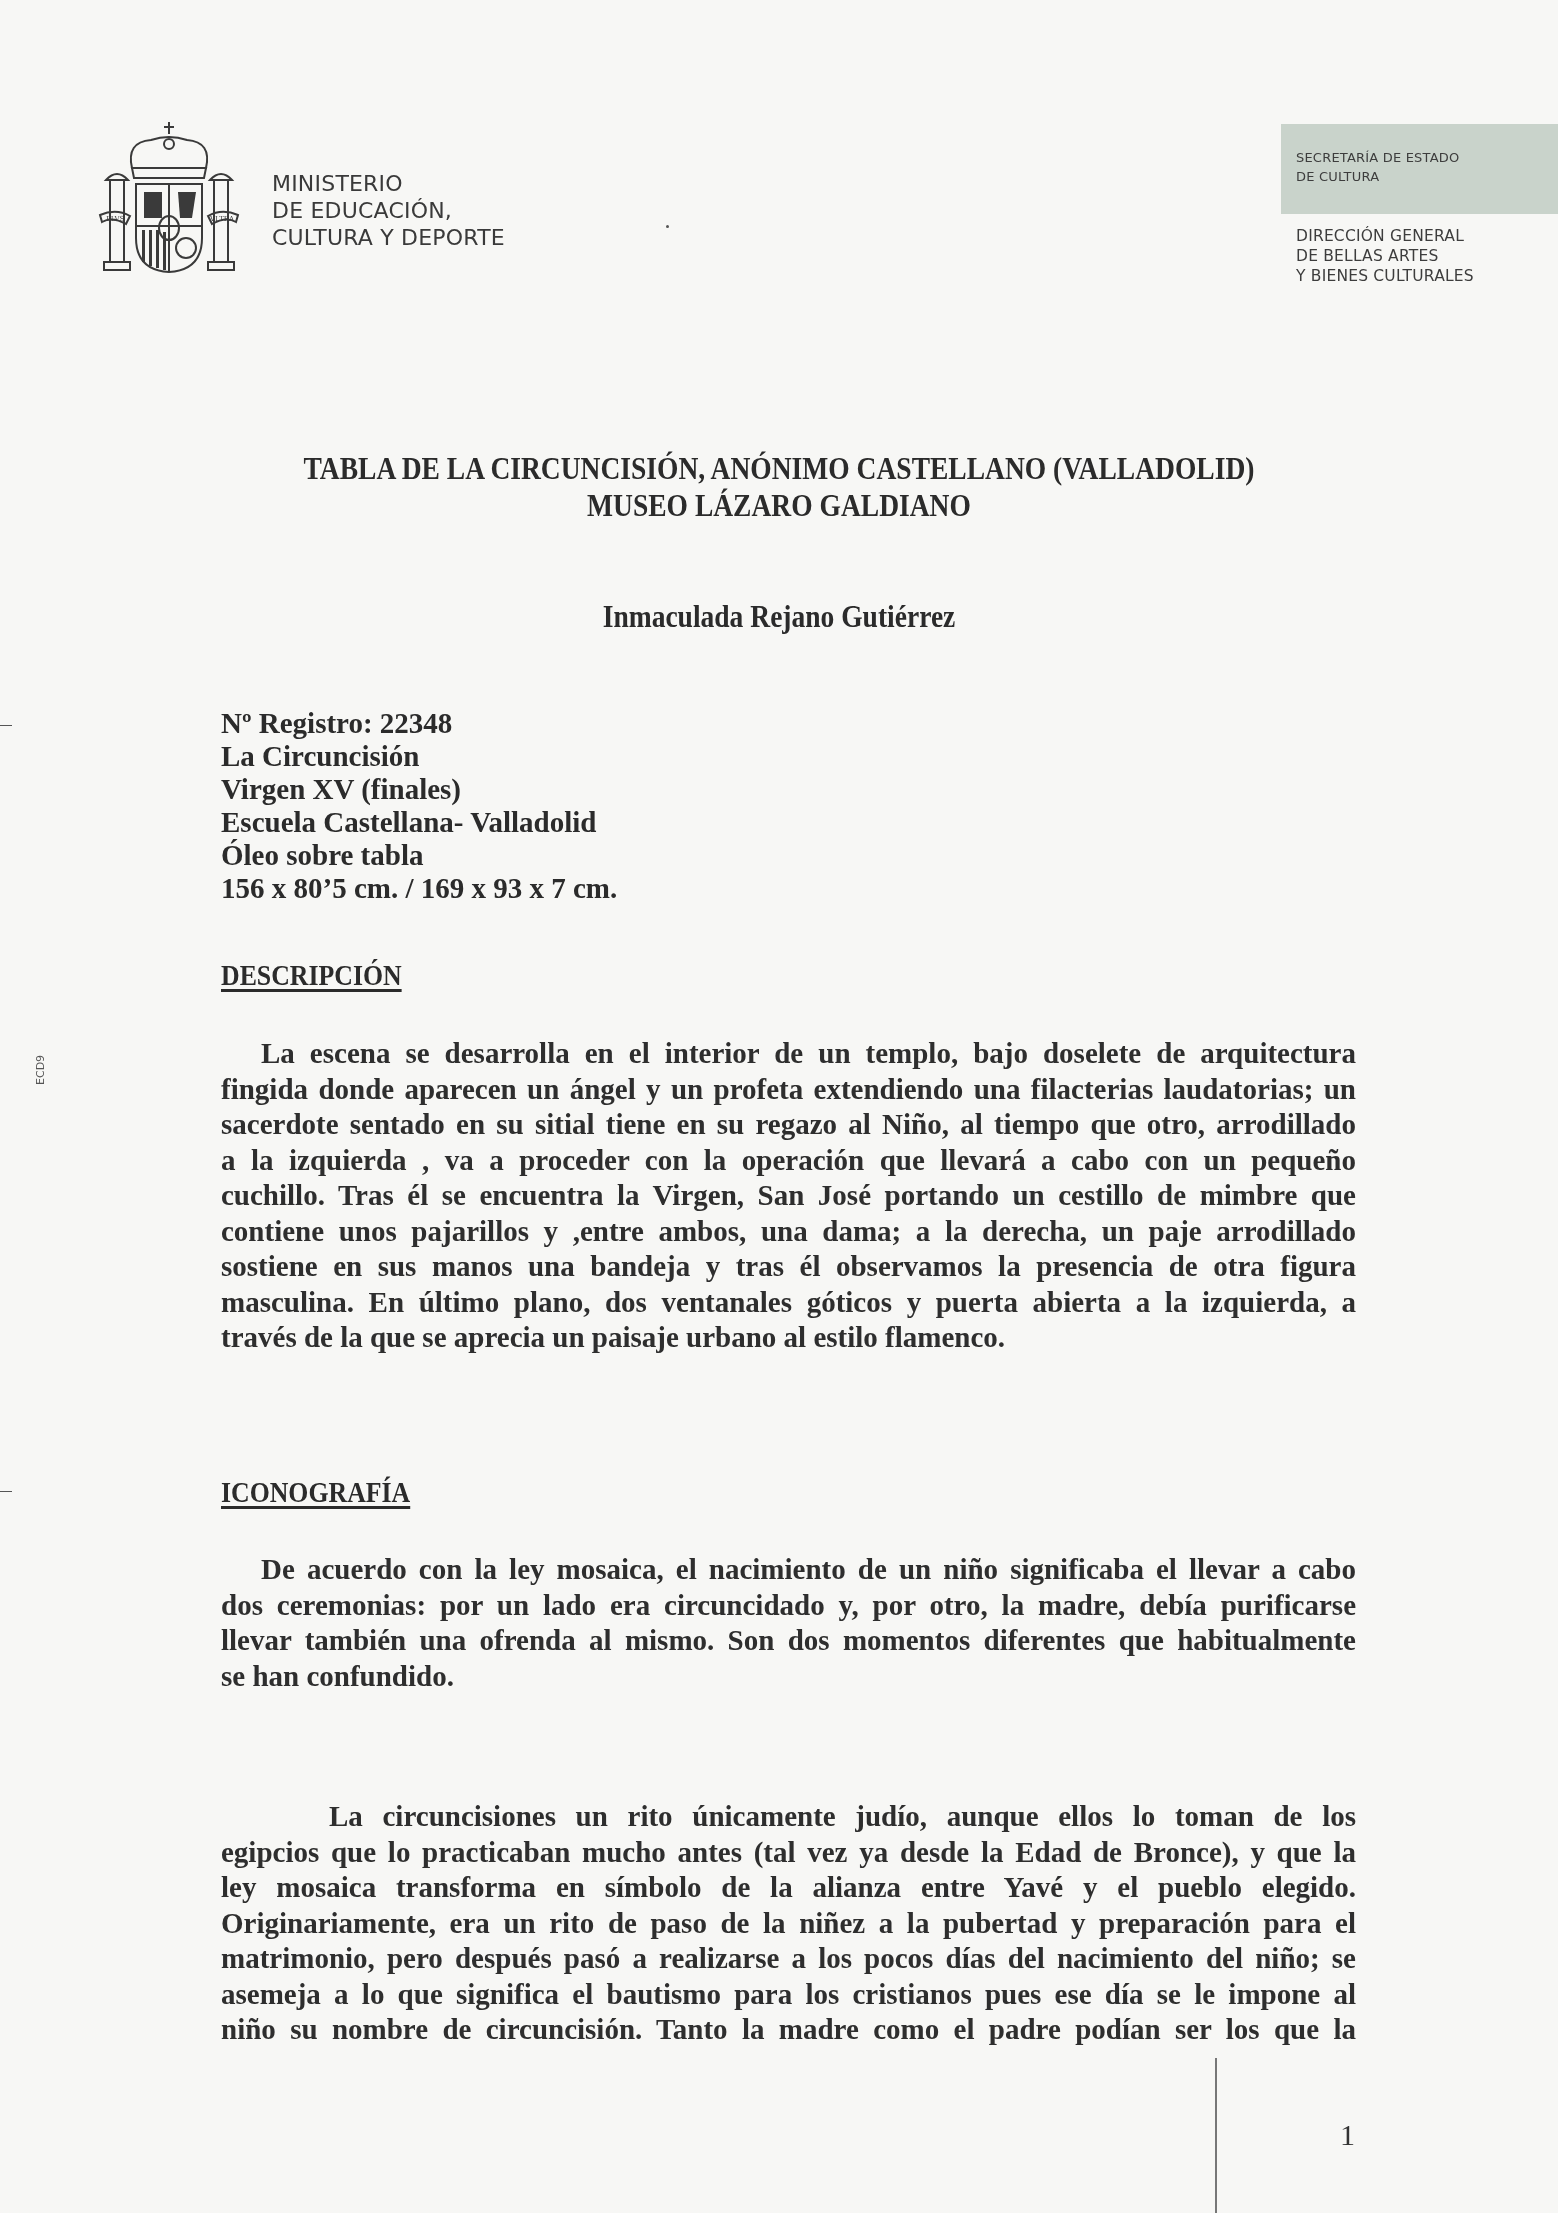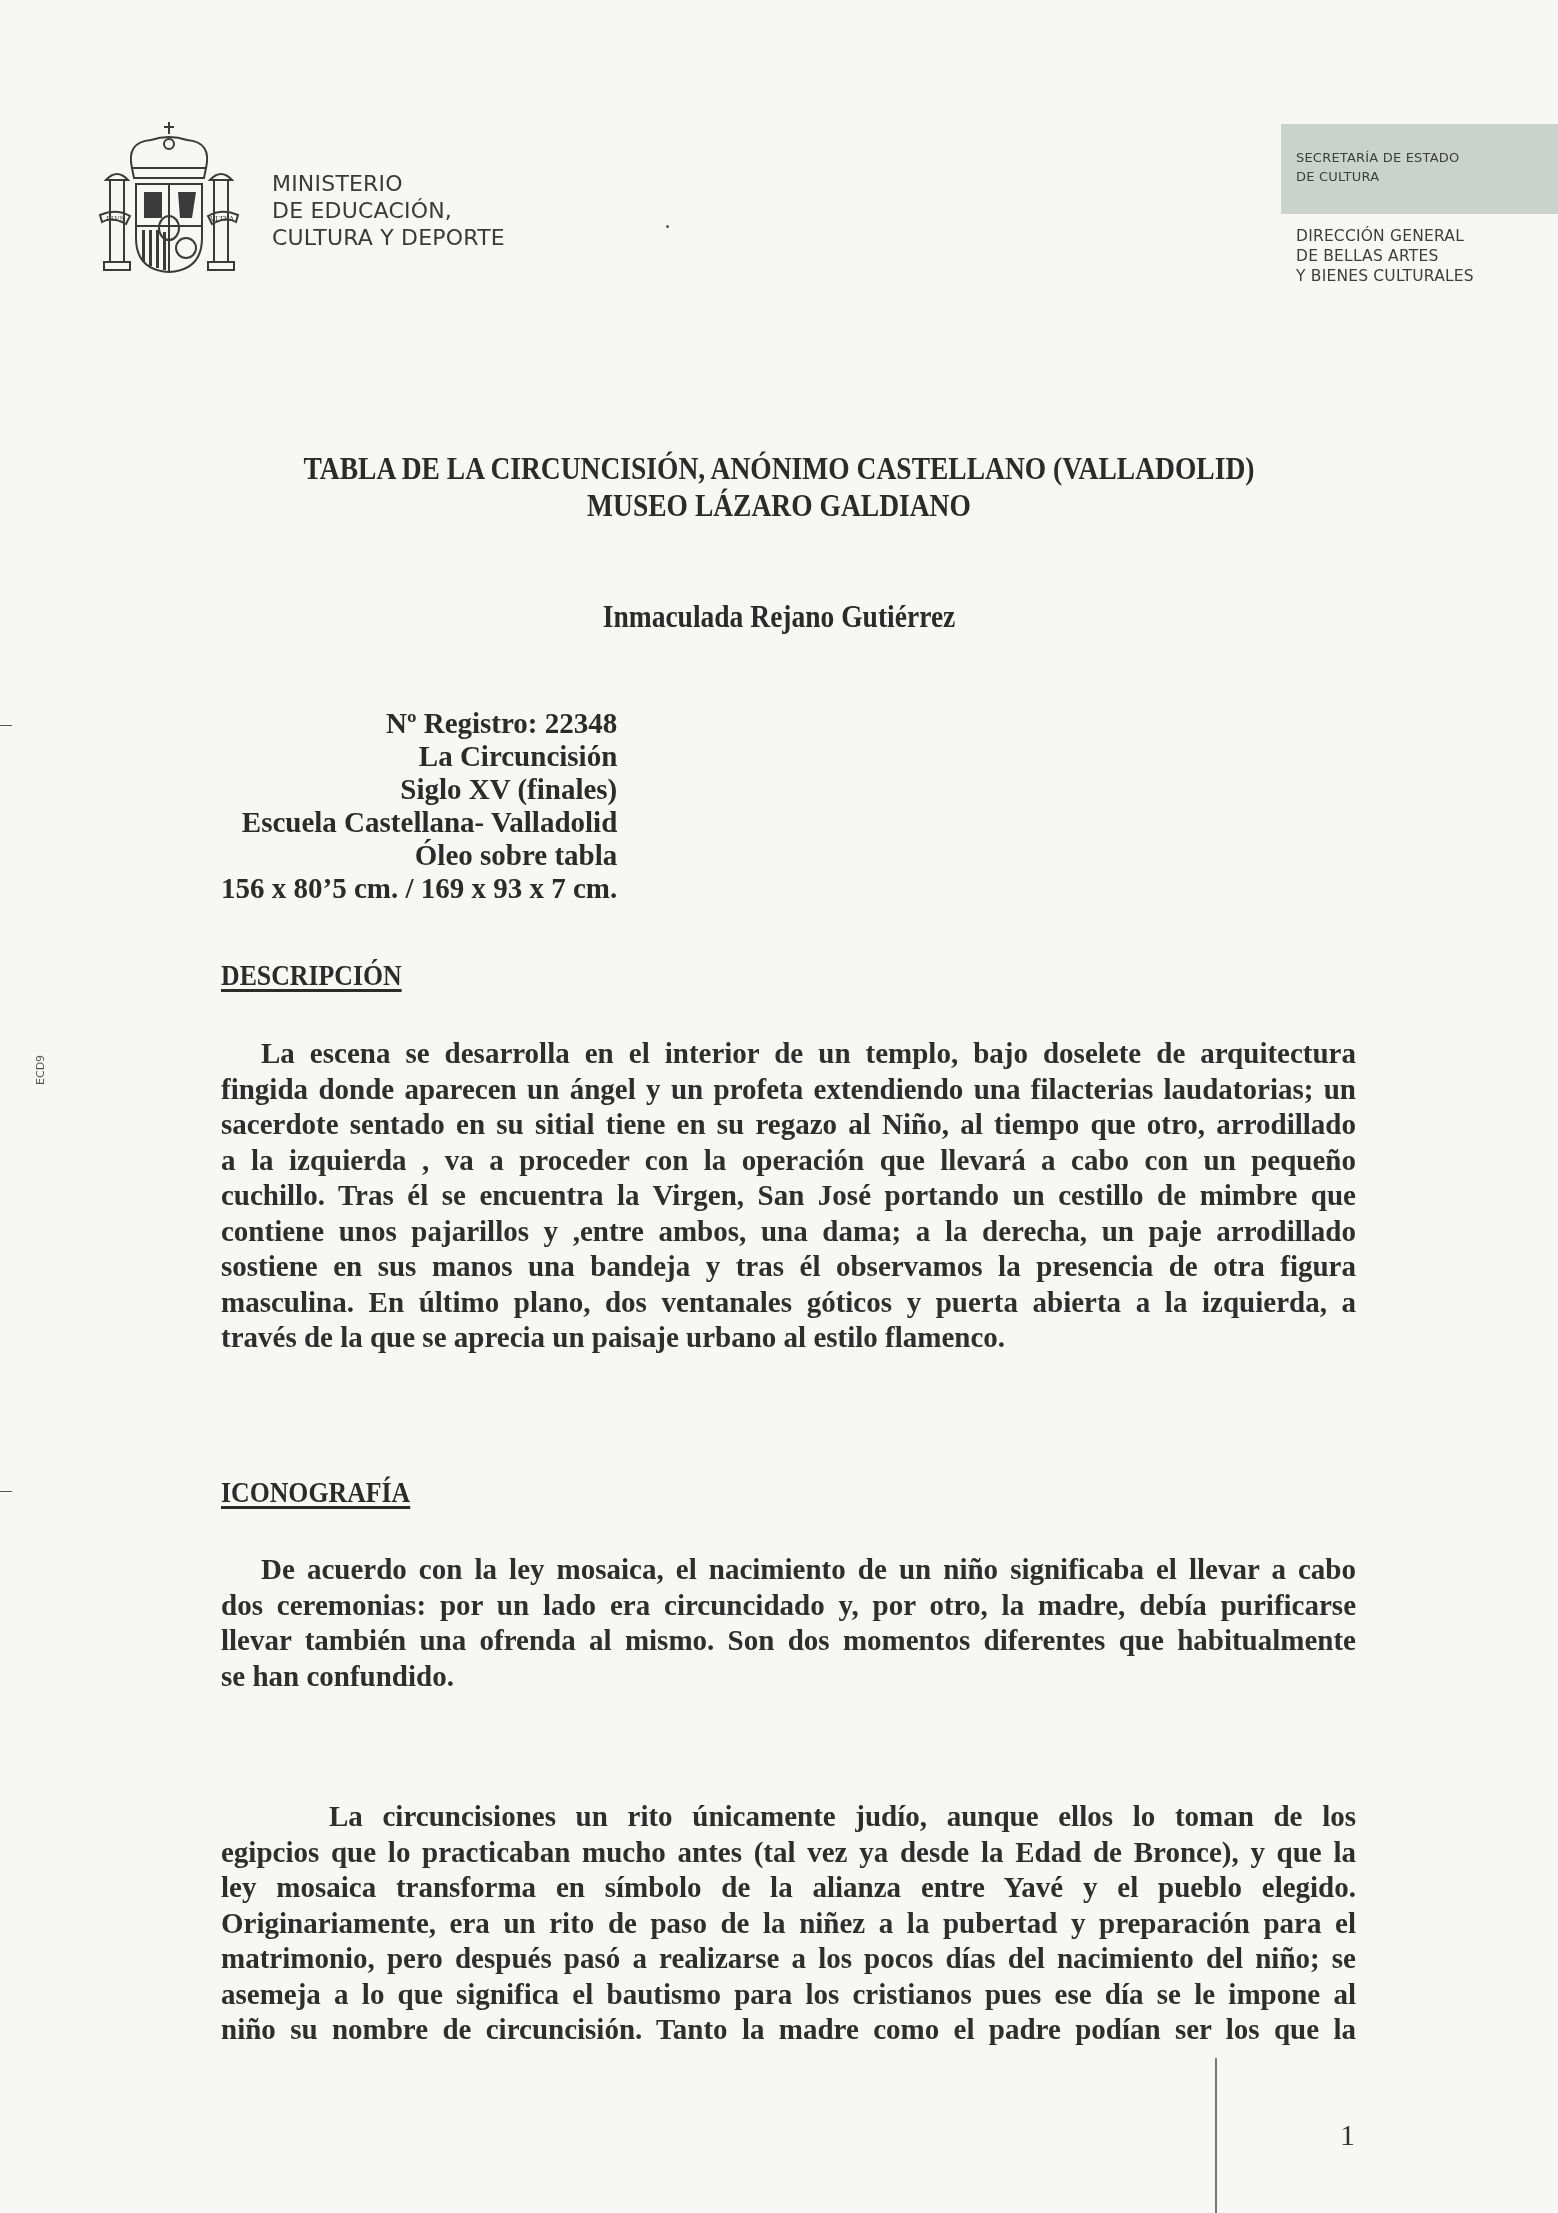--- a/index.html
+++ b/index.html
@@ -43,21 +43,21 @@
     transform: scaleX(0.86); transform-origin: 779px 0;
   }
   .title1 { top: 450px; }
   .title2 { top: 487px; }
   .author { top: 598px; font-size: 32px; }
 
   
   .record {
     left: 221px; top: 707px;
     font-family: "Liberation Serif", serif; font-weight: bold;
-    font-size: 29px; line-height: 33px; color: #2b2b2b; text-align: right;
+    font-size: 29px; line-height: 33px; color: #2b2b2b;
   }
   .record div { white-space: nowrap; }
 
   
   .heading {
     left: 221px;
     font-family: "Liberation Serif", serif; font-weight: bold;
     font-size: 30px; line-height: 34px; color: #2b2b2b;
     text-decoration: underline; text-decoration-thickness: 3px; text-underline-offset: 4px;
     transform: scaleX(0.86); transform-origin: 0 0;
@@ -158,21 +158,21 @@
   <div>Y BIENES CULTURALES</div>
 </div>
 
 <div class="abs title title1">TABLA DE LA CIRCUNCISIÓN, ANÓNIMO CASTELLANO (VALLADOLID)</div>
 <div class="abs title title2">MUSEO LÁZARO GALDIANO</div>
 <div class="abs title author">Inmaculada Rejano Gutiérrez</div>
 
 <div class="abs record">
   <div>Nº Registro: 22348</div>
   <div>La Circuncisión</div>
-  <div>Siglo XV (finales)</div>
+  <div>Virgen XV (finales)</div>
   <div>Escuela Castellana- Valladolid</div>
   <div>Óleo sobre tabla</div>
   <div>156 x 80’5 cm. / 169 x 93 x 7 cm.</div>
 </div>
 
 <div class="abs heading h-desc">DESCRIPCIÓN</div>
 <div class="abs para p-desc">
   <span class="line indent1">La escena se desarrolla en el interior de un templo, bajo doselete de arquitectura</span>
   <span class="line">fingida donde aparecen un ángel y un profeta extendiendo una filacterias laudatorias; un</span>
   <span class="line">sacerdote sentado en su sitial tiene en su regazo al Niño, al tiempo que otro, arrodillado</span>

